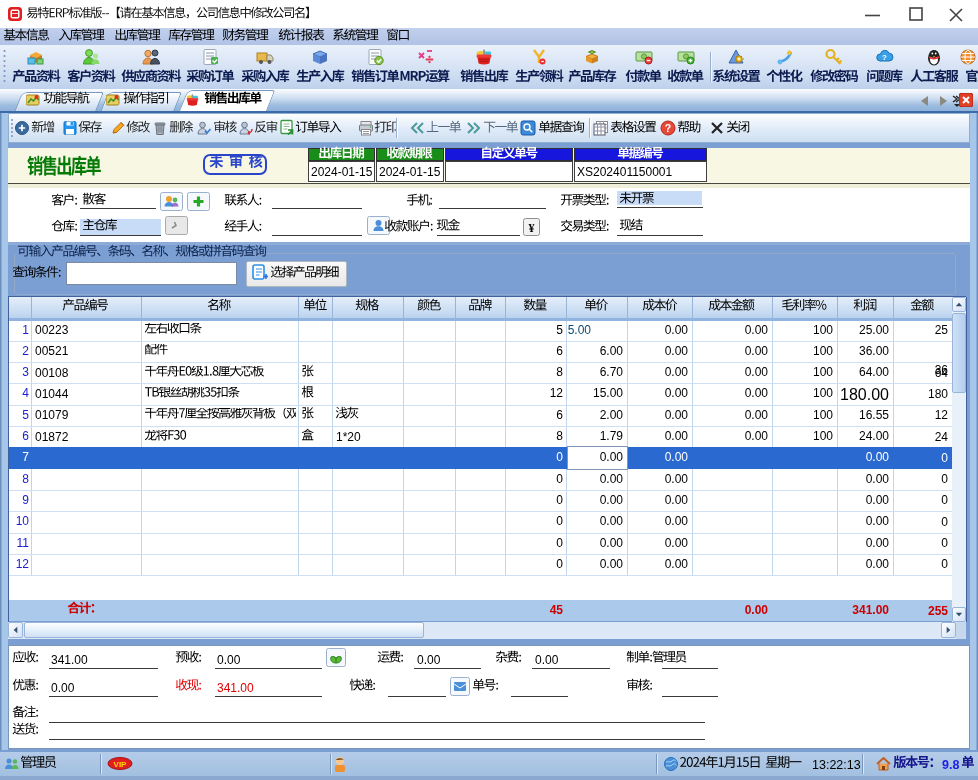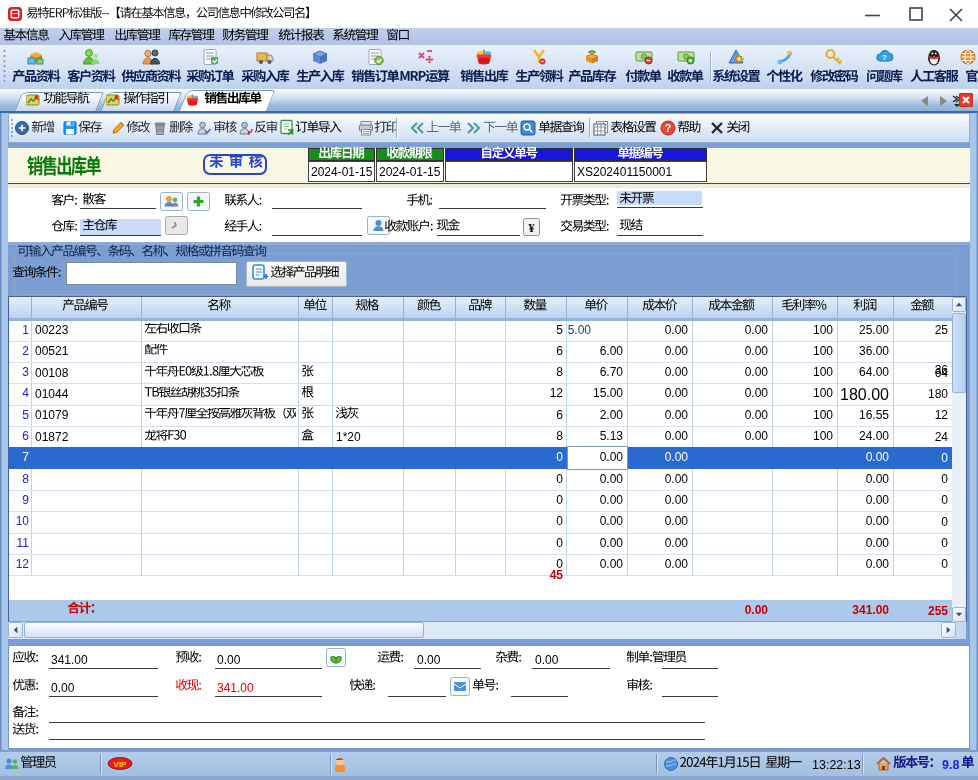--- a/index.html
+++ b/index.html
@@ -1151,21 +1151,21 @@
       </g>
     </svg>
   </div>
 <svg style="position:absolute;left:302.0px;top:429.5px;overflow:visible;" width="11.3" height="14.7">
     <g fill="#000" transform="translate(0,9.48) scale(0.01275,-0.01275)">
       <use href="#g228" x="-57.5"></use>
     </g>
   </svg>
 <div class="num" style="left:336px;top:429.5px;text-align:left">1*20</div>
 <div class="num" style="left:503px;top:429px;width:60px;color:#000;font-size:12px">8</div>
-<div class="num" style="left:563px;top:429px;width:60px;color:#000;font-size:12px">5.13</div>
+<div class="num" style="left:563px;top:429px;width:60px;color:#000;font-size:12px">1.79</div>
 <div class="num" style="left:628px;top:429px;width:60px;color:#000;font-size:12px">0.00</div>
 <div class="num" style="left:708px;top:429px;width:60px;color:#000;font-size:12px">0.00</div>
 <div class="num" style="left:773px;top:429px;width:60px;color:#000;font-size:12px">100</div>
 <div class="num" style="left:829px;top:429px;width:60px;color:#000;font-size:12px">24.00</div>
 <div class="num" style="left:922px;top:429.5px;width:26px">24</div>
 <div style="position:absolute;left:9px;top:447.3px;width:943px;height:21.3px;background:#2a69cf"></div>
 <div class="num" style="left:-31px;top:450px;width:60px;color:#fff;font-size:12px">7</div>
 <div class="num" style="left:503px;top:450px;width:60px;color:#fff;font-size:12px">0</div>
 <div style="position:absolute;left:567px;top:446.3px;width:61px;height:23.3px;background:#fff;border:1px solid #8098b8;box-sizing:border-box"></div>
 <div class="num" style="left:563px;top:450px;width:60px;color:#000;font-size:12px">0.00</div>
@@ -1208,21 +1208,21 @@
 <div class="num" style="left:829px;top:557px;width:60px;color:#000;font-size:12px">0.00</div>
 <div class="num" style="left:922px;top:557.3px;width:26px">0</div>
 <div style="position:absolute;left:9px;top:600px;width:943px;height:21px;background:#abc9ea"></div>
 <svg style="position:absolute;left:68.0px;top:603.0px;overflow:visible;" width="33.8" height="14.7">
     <g fill="#cc0000" transform="translate(0,9.48) scale(0.01275,-0.01275)">
       <use href="#g229" x="-57.5"></use>
       <use href="#g230" x="827.4"></use>
       <use href="#g231" x="1712.4"></use>
     </g>
   </svg>
-<div class="num" style="left:503px;top:568px;width:60px;color:#cc0000;font-weight:bold;font-size:12px">45</div>
+<div class="num" style="left:503px;top:603px;width:60px;color:#cc0000;font-weight:bold;font-size:12px">45</div>
 <div class="num" style="left:708px;top:603px;width:60px;color:#cc0000;font-weight:bold;font-size:12px">0.00</div>
 <div class="num" style="left:829px;top:603px;width:60px;color:#cc0000;font-weight:bold;font-size:12px">341.00</div>
 <div class="num" style="left:922px;top:603.5px;width:26px;color:#cc0000;font-weight:bold">255</div>
 <div style="position:absolute;left:952px;top:297px;width:14px;height:325px;background:#e8f0fa"></div>
 <div style="position:absolute;left:952px;top:297px;width:14px;height:15px;background:linear-gradient(135deg,#fdfeff,#d3e2f6);border:1px solid #98b4d8;border-radius:2px;box-sizing:border-box"></div>
 <svg class="ab" style="left:952px;top:297px" width="14" height="15">
     <path transform="translate(7.0,7.5)" d="M-3.2 1.8 L0 -1.8 L3.2 1.8 Z" fill="#35506e"></path>
   </svg>
 <div style="position:absolute;left:952px;top:607px;width:14px;height:15px;background:linear-gradient(135deg,#fdfeff,#d3e2f6);border:1px solid #98b4d8;border-radius:2px;box-sizing:border-box"></div>
 <svg class="ab" style="left:952px;top:607px" width="14" height="15">

